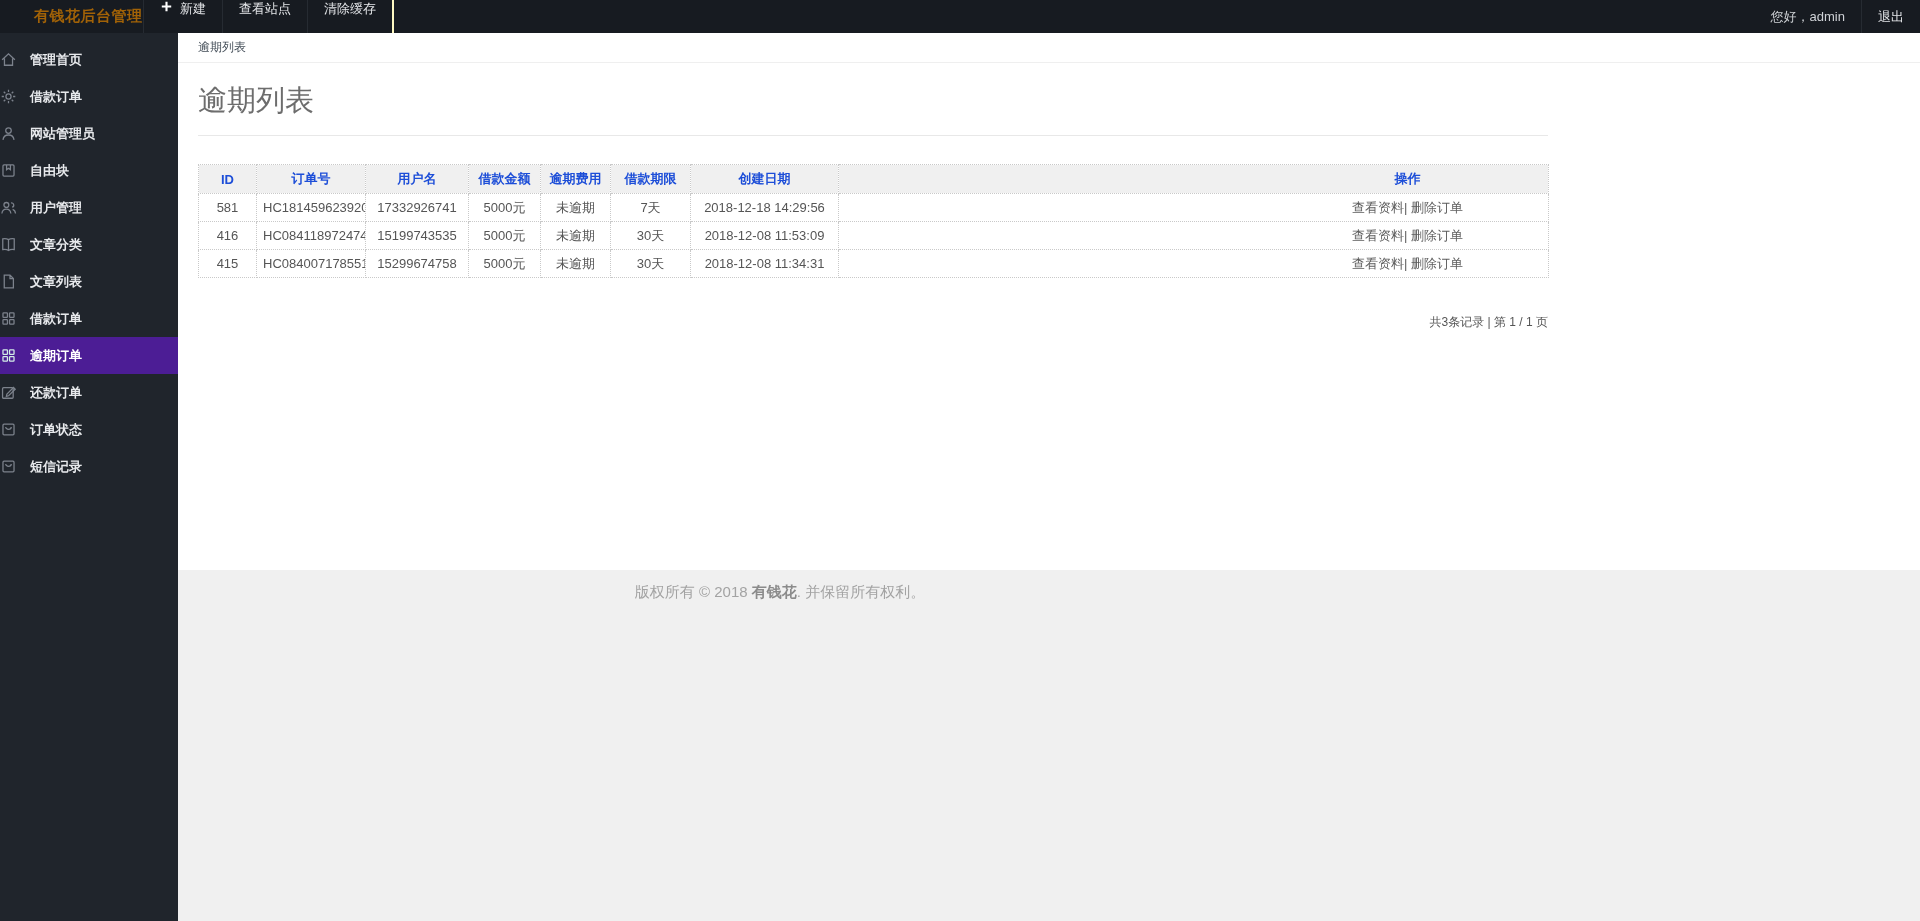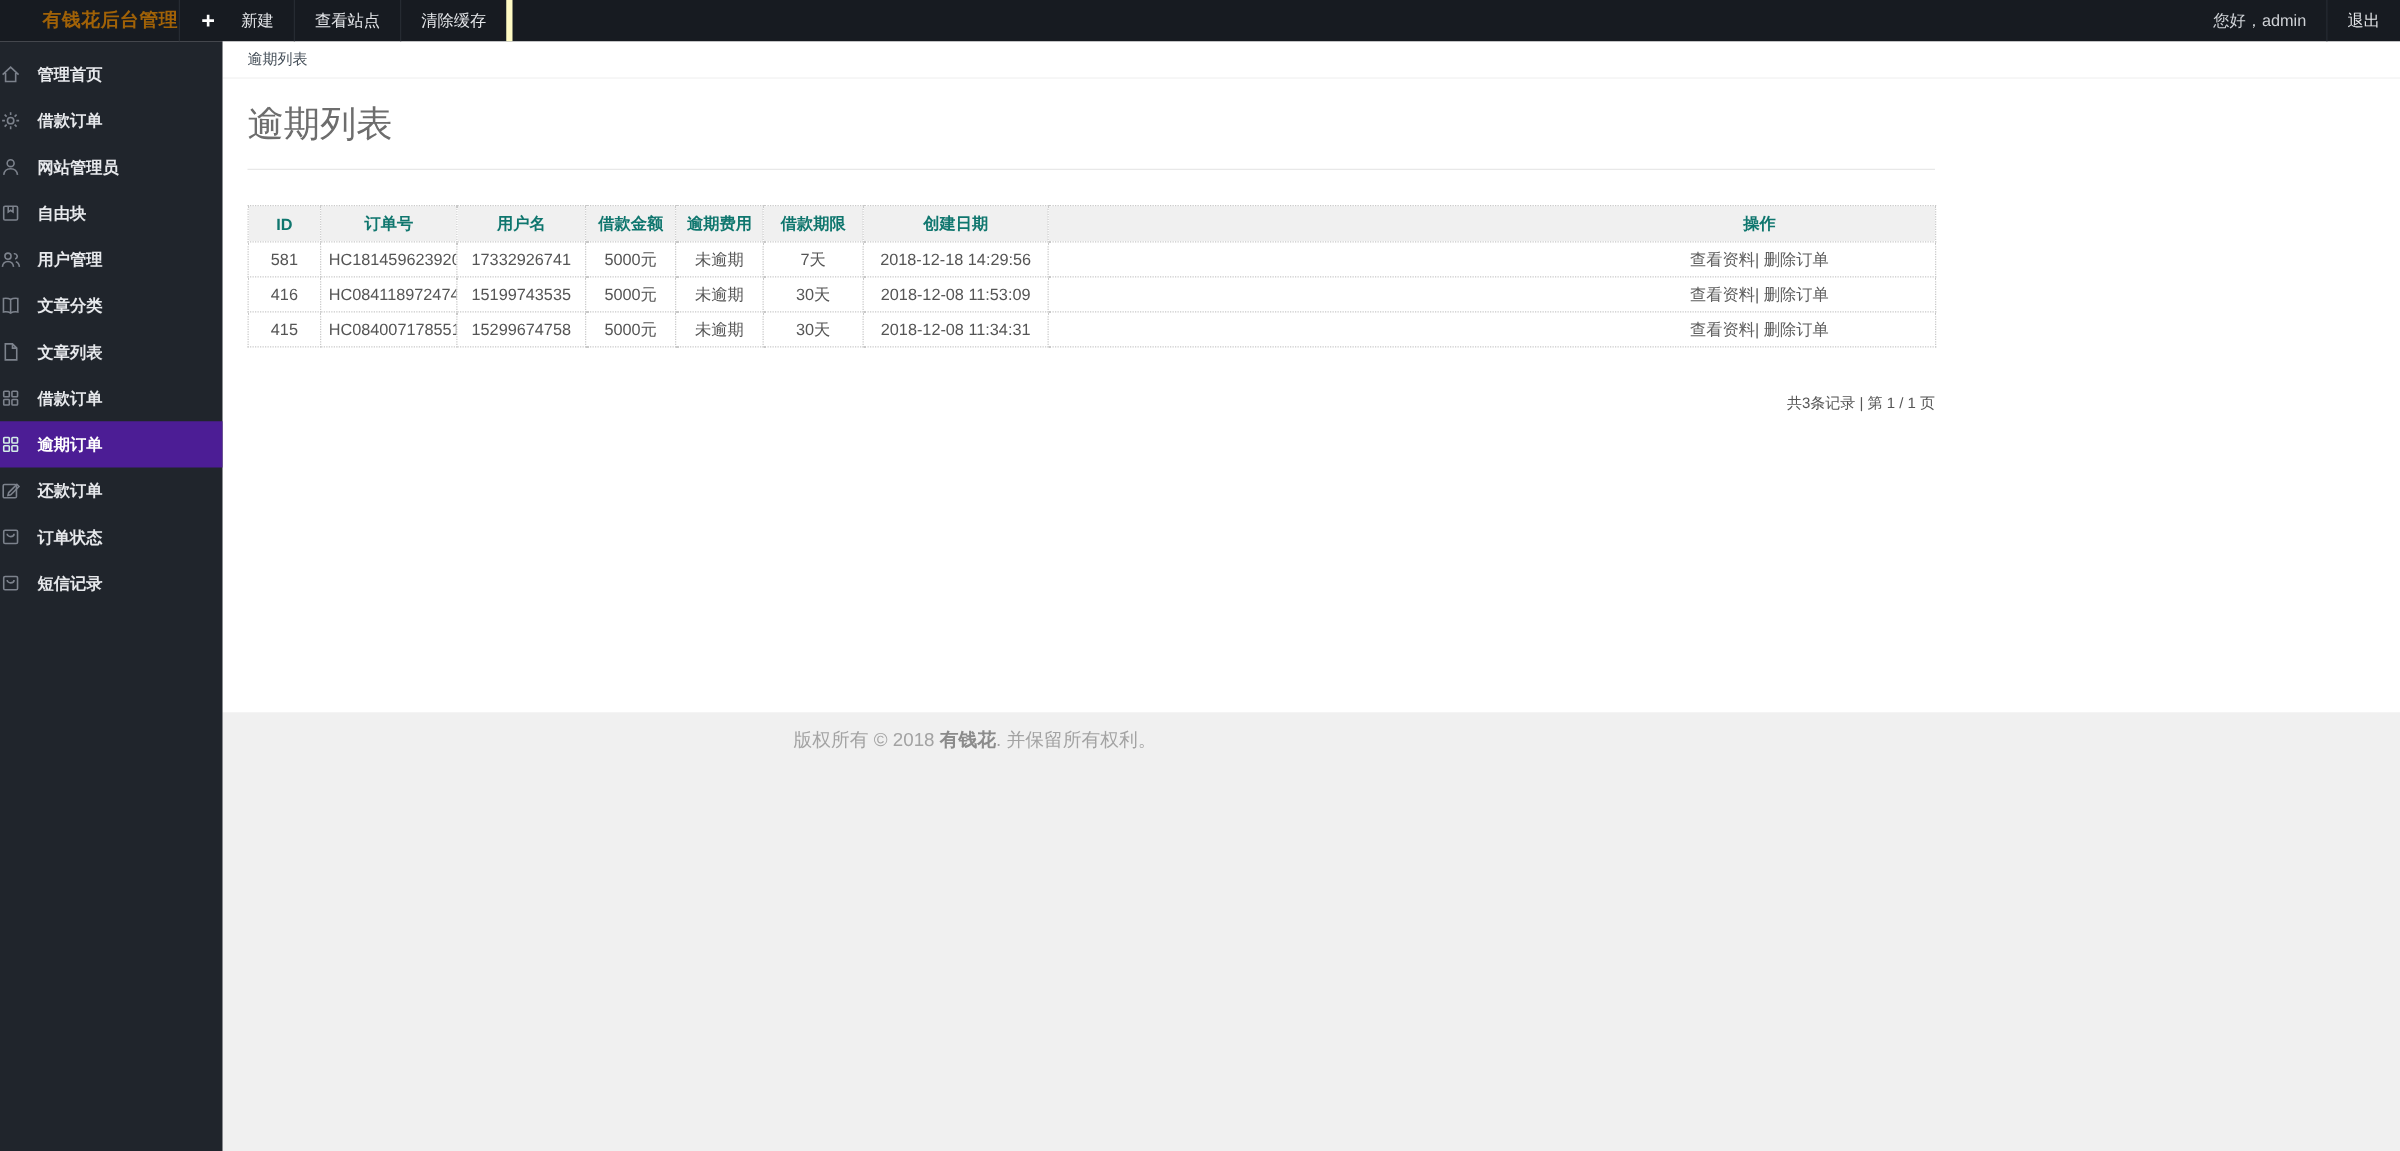--- a/index.html
+++ b/index.html
@@ -3,22 +3,22 @@
 <meta charset="utf-8">
 <style>
   * { margin:0; padding:0; box-sizing:border-box; }
   html,body { width:1920px; height:921px; overflow:hidden; }
   body { font-family:"Liberation Sans","DejaVu Sans",sans-serif; background:#f0f0f0; position:relative; }
 
   
   .topbar { height:33px; background:#171b21; display:flex; align-items:stretch; color:#d7d9dc; font-size:13px; position:relative; z-index:3; }
   .brand { width:143px; padding-left:34px; display:flex; align-items:center; font-weight:bold; color:#a16207; font-size:15px; letter-spacing:.5px; white-space:nowrap; }
   .topbar-menu { display:flex; align-items:stretch; }
-  .topbar-item { display:flex; align-items:center; gap:20px; padding:0 16px; border-left:1px solid #262b32; cursor:pointer; color:#e4e6e9; white-space:nowrap; }
-  .topbar-item:last-child { border-right:5px solid #fef9c3; }
+  .topbar-item { display:flex; align-items:flex-start; gap:7px; padding:0 16px; border-left:1px solid #262b32; cursor:pointer; color:#e4e6e9; white-space:nowrap; }
+  .topbar-item:last-child { border-right:2px solid #fef9c3; }
   .topbar-spacer { flex:1; }
   .greeting { display:flex; align-items:center; padding:0 16px; color:#cfd2d6; white-space:nowrap; }
   .logout { display:flex; align-items:center; padding:12px 16px; border-left:1px solid #262b32; cursor:pointer; color:#e4e6e9; white-space:nowrap; }
   .icon { display:inline-flex; width:16px; height:16px; flex:0 0 auto; }
   .icon svg { width:100%; height:100%; }
   .topbar-item .icon { width:13px; height:13px; color:#fff; }
 
   
   .sidebar { position:absolute; top:33px; left:0; bottom:0; width:178px; background:#20252c; padding-top:8px; z-index:2; }
   .side-item { height:37px; display:flex; align-items:center; gap:13px; color:#e7e9ec; font-size:13px; font-weight:bold; cursor:pointer; white-space:nowrap; }
@@ -29,21 +29,21 @@
   
   .content { margin-left:178px; }
   .breadcrumb-bar { height:30px; background:#ffffff; border-bottom:1px solid #efefef; display:flex; align-items:center; padding-left:20px; font-size:12px; color:#454f59; }
   .page-area { background:#ffffff; height:507px; padding:0 20px; overflow:hidden; }
   .page-title { font-size:29px; font-weight:400; color:#6d6d6d; margin-top:19px; line-height:1.25; }
   .divider { border:none; border-top:1px solid #e8e8e8; margin-top:17px; width:1350px; }
 
   .table-wrap { margin-top:28px; width:1350px; }
   table { border-collapse:collapse; table-layout:fixed; width:1350px; font-size:13px; }
   th,td { border:1px dotted #c9c9c9; height:28px; padding:0 6px; text-align:center; overflow:hidden; white-space:nowrap; }
-  th { background:#f0f0f0; color:#0f766e; font-weight:bold; height:29px; }
+  th { background:#f0f0f0; color:#1d4ed8; font-weight:bold; height:29px; }
   td { color:#555555; background:#ffffff; }
   th.op, td.op { padding-left:434px; }
   .action-link { color:#5d5d5d; text-decoration:none; cursor:pointer; }
   .action-sep { color:#5d5d5d; white-space:pre; }
 
   .pagi { width:1350px;margin-top:36px; }
   .pagi-summary { margin-top:12px; font-size:12px; color:#555555; text-align:right; }
   .jump-row { margin-top:7px; display:flex; justify-content:flex-end; align-items:center; }
   .jump-input { width:78px; height:16px; border:1px solid #b5b5b5; background:#fff; padding:0 3px; font-size:11px; }
   .jump-link { font-size:12px; color:#555555; text-decoration:underline; margin-left:2px; cursor:pointer; white-space:nowrap; }

